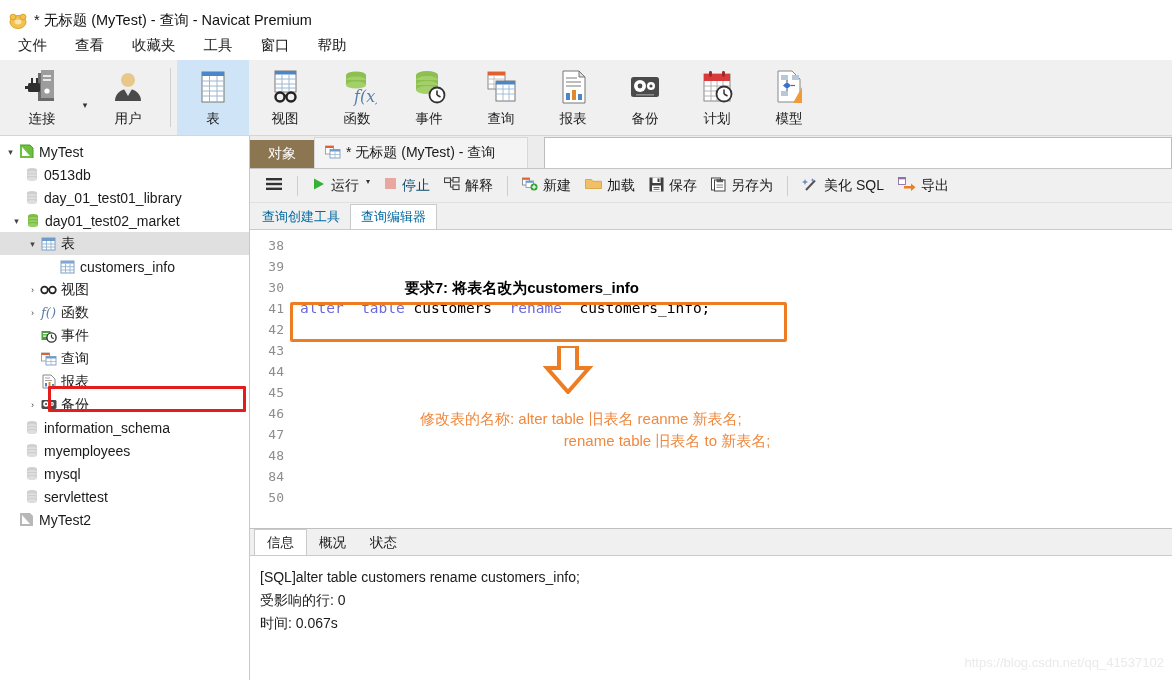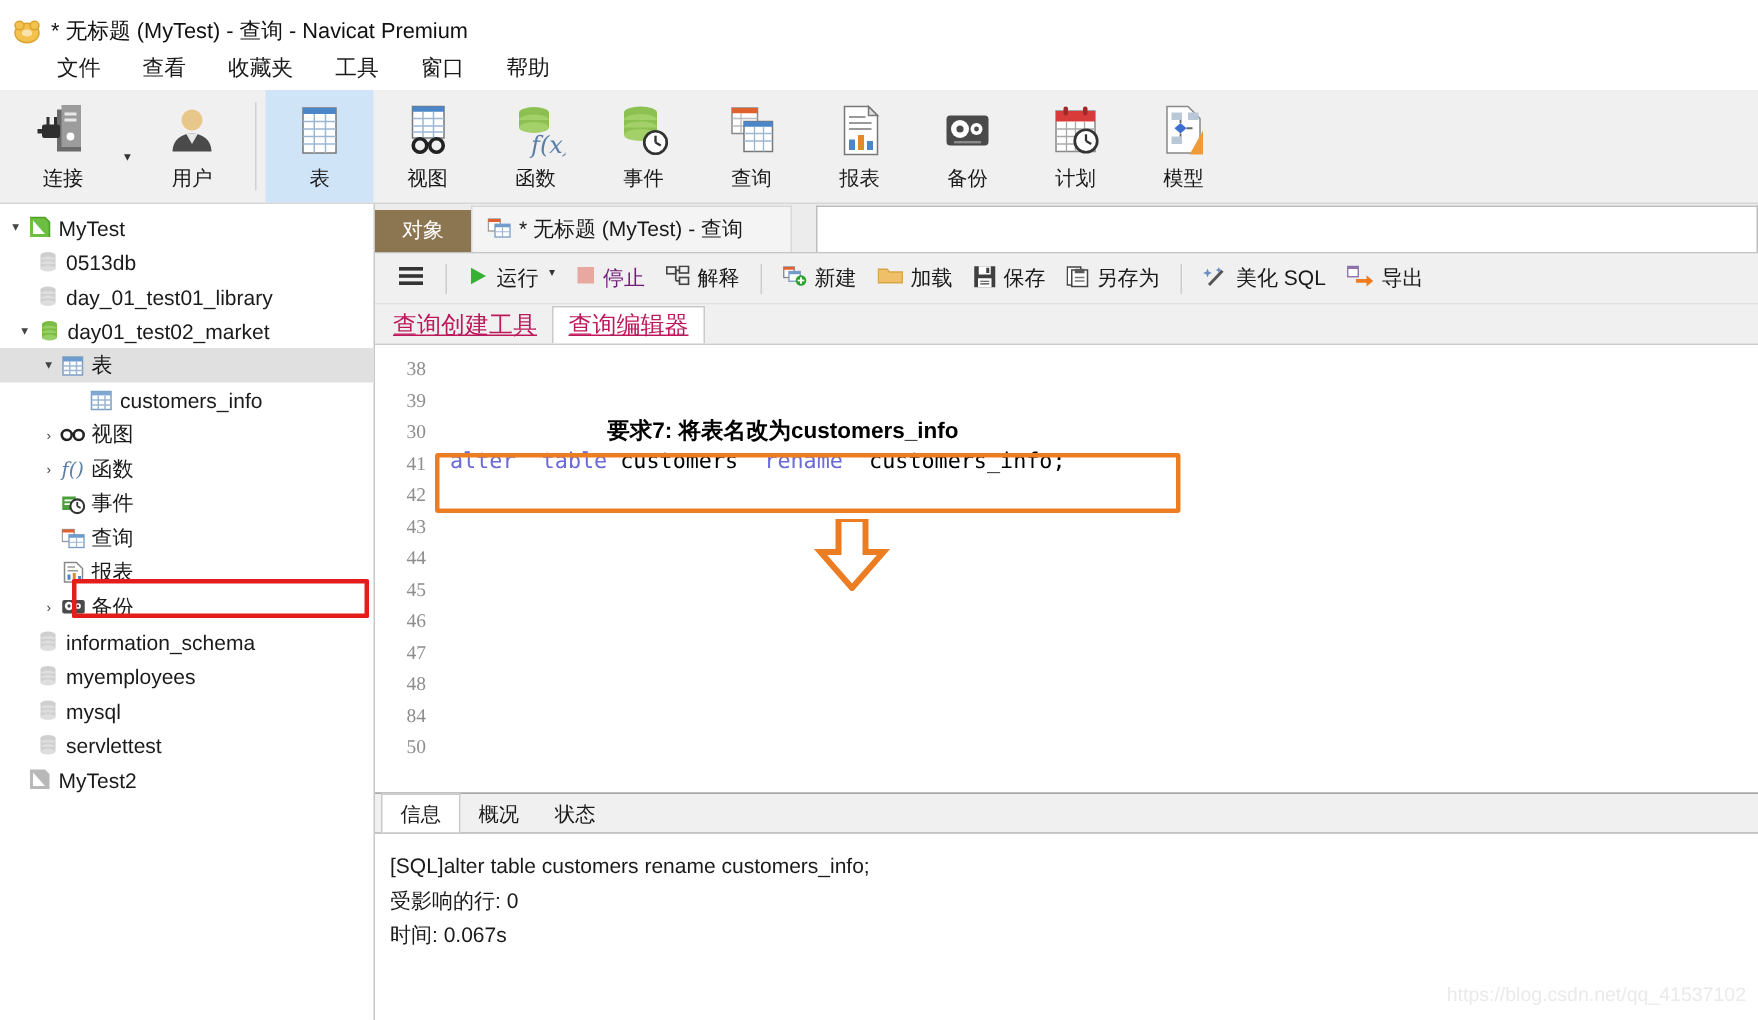--- a/index.html
+++ b/index.html
@@ -18,21 +18,21 @@
   .titlebar {
     height: 30px; display: flex; align-items: flex-end;
     padding-left: 8px; background: #ffffff;
   }
   .tb-logo { width: 20px; height: 18px; margin-right: 6px; flex: none; }
   .tb-title { font-size: 14.5px; color: #111; white-space: nowrap; }
 
   
   .menubar {
     height: 30px; display: flex; align-items: center;
-    background: #ffffff; padding-left: 24px; gap: 0;
+    background: #ffffff; padding-left: 4px; gap: 0;
   }
   .menu-item {
     font-size: 14.5px; color: #1a1a1a; padding: 3px 14px;
     cursor: default; white-space: nowrap;
   }
 
   
   .ribbon {
     height: 76px; background: #f0f0f0; display: flex; align-items: stretch;
     border-bottom: 1px solid #d6d6d6; padding-left: 6px;
@@ -106,50 +106,50 @@
 
   
   .actionbar {
     height: 34px; background: #f0f0f0; display: flex; align-items: center;
     gap: 0; padding-left: 8px; border-bottom: 1px solid #e0e0e0;
   }
   .act {
     display: flex; align-items: flex-start; gap: 5px; font-size: 14px;
     padding: 3px 7px; cursor: default; white-space: nowrap; color: #1a1a1a;
   }
-  .act.disabled { color: #701a75; }
+  .act.disabled { color: #0c4a6e; }
   .act-sep { width: 1px; height: 20px; background: #cdcdcd; margin: 0 7px; flex: none; }
   .caret-sm { font-size: 8px; color: #333; margin-left: 2px; }
 
   
   .subtabs {
     height: 26px; background: #f0f0f0; display: flex; align-items: flex-end;
     padding-left: 2px;
   }
   .subtab {
-    font-size: 16px; padding: 4px 10px 4px; height: 24px;
-    display: flex; align-items: center; cursor: default; color: #be185d; text-decoration: underline;
+    font-size: 13px; padding: 4px 10px 4px; height: 24px;
+    display: flex; align-items: center; cursor: default; color: #0369a1;
   }
   .subtab.on {
     background: #ffffff; border: 1px solid #cacaca; border-bottom: none;
     height: 25px;
   }
 
   
   .editor {
     flex: 1; background: #ffffff; display: flex; position: relative;
     overflow: hidden; border-top: 1px solid #cacaca;
   }
   .gutter {
     width: 42px; flex: none; background: #ffffff; padding-top: 5px;
     text-align: right; padding-right: 8px;
     font-family: "DejaVu Sans Mono", "Liberation Mono", monospace;
     font-size: 13px; color: #8d8d8d; user-select: none;
   }
-  .gln { height: 21px; line-height: 21px; font-family: Liberation Serif, serif; }
+  .gln { height: 21px; line-height: 21px; }
   .code {
     flex: 1; padding-top: 5px; position: relative;
     font-family: "DejaVu Sans Mono", "Liberation Mono", monospace;
     font-size: 14.5px; color: #000; min-width: 0;
   }
   .cl { height: 21px; line-height: 21px; white-space: pre; padding-left: 8px; }
   .kw { color: #6a6ad8; }
   .cn { font-family: "Liberation Sans", sans-serif; font-size: 15px; font-weight: bold; color: #000; }
 
   
@@ -865,15 +865,19 @@
       </div>
     </div>
   </div>
 
   <div class="ann ann-box"></div>
   <div class="ann ann-arrow">
     <svg width="62" height="48" viewBox="0 0 62 48">
       <path d="M22 0h18v22h12L31 46 10 22h12z" fill="none" stroke="#ed7d22" stroke-width="4"></path>
     </svg>
   </div>
+  <div class="ann ann-text">
+    <span>修改表的名称: alter  table 旧表名   reanme 新表名;</span>
+    <span class="l2">rename  table 旧表名 to 新表名;</span>
+  </div>
 
   <div class="watermark">https://blog.csdn.net/qq_41537102</div>
 </div>
 
 </body></html>

